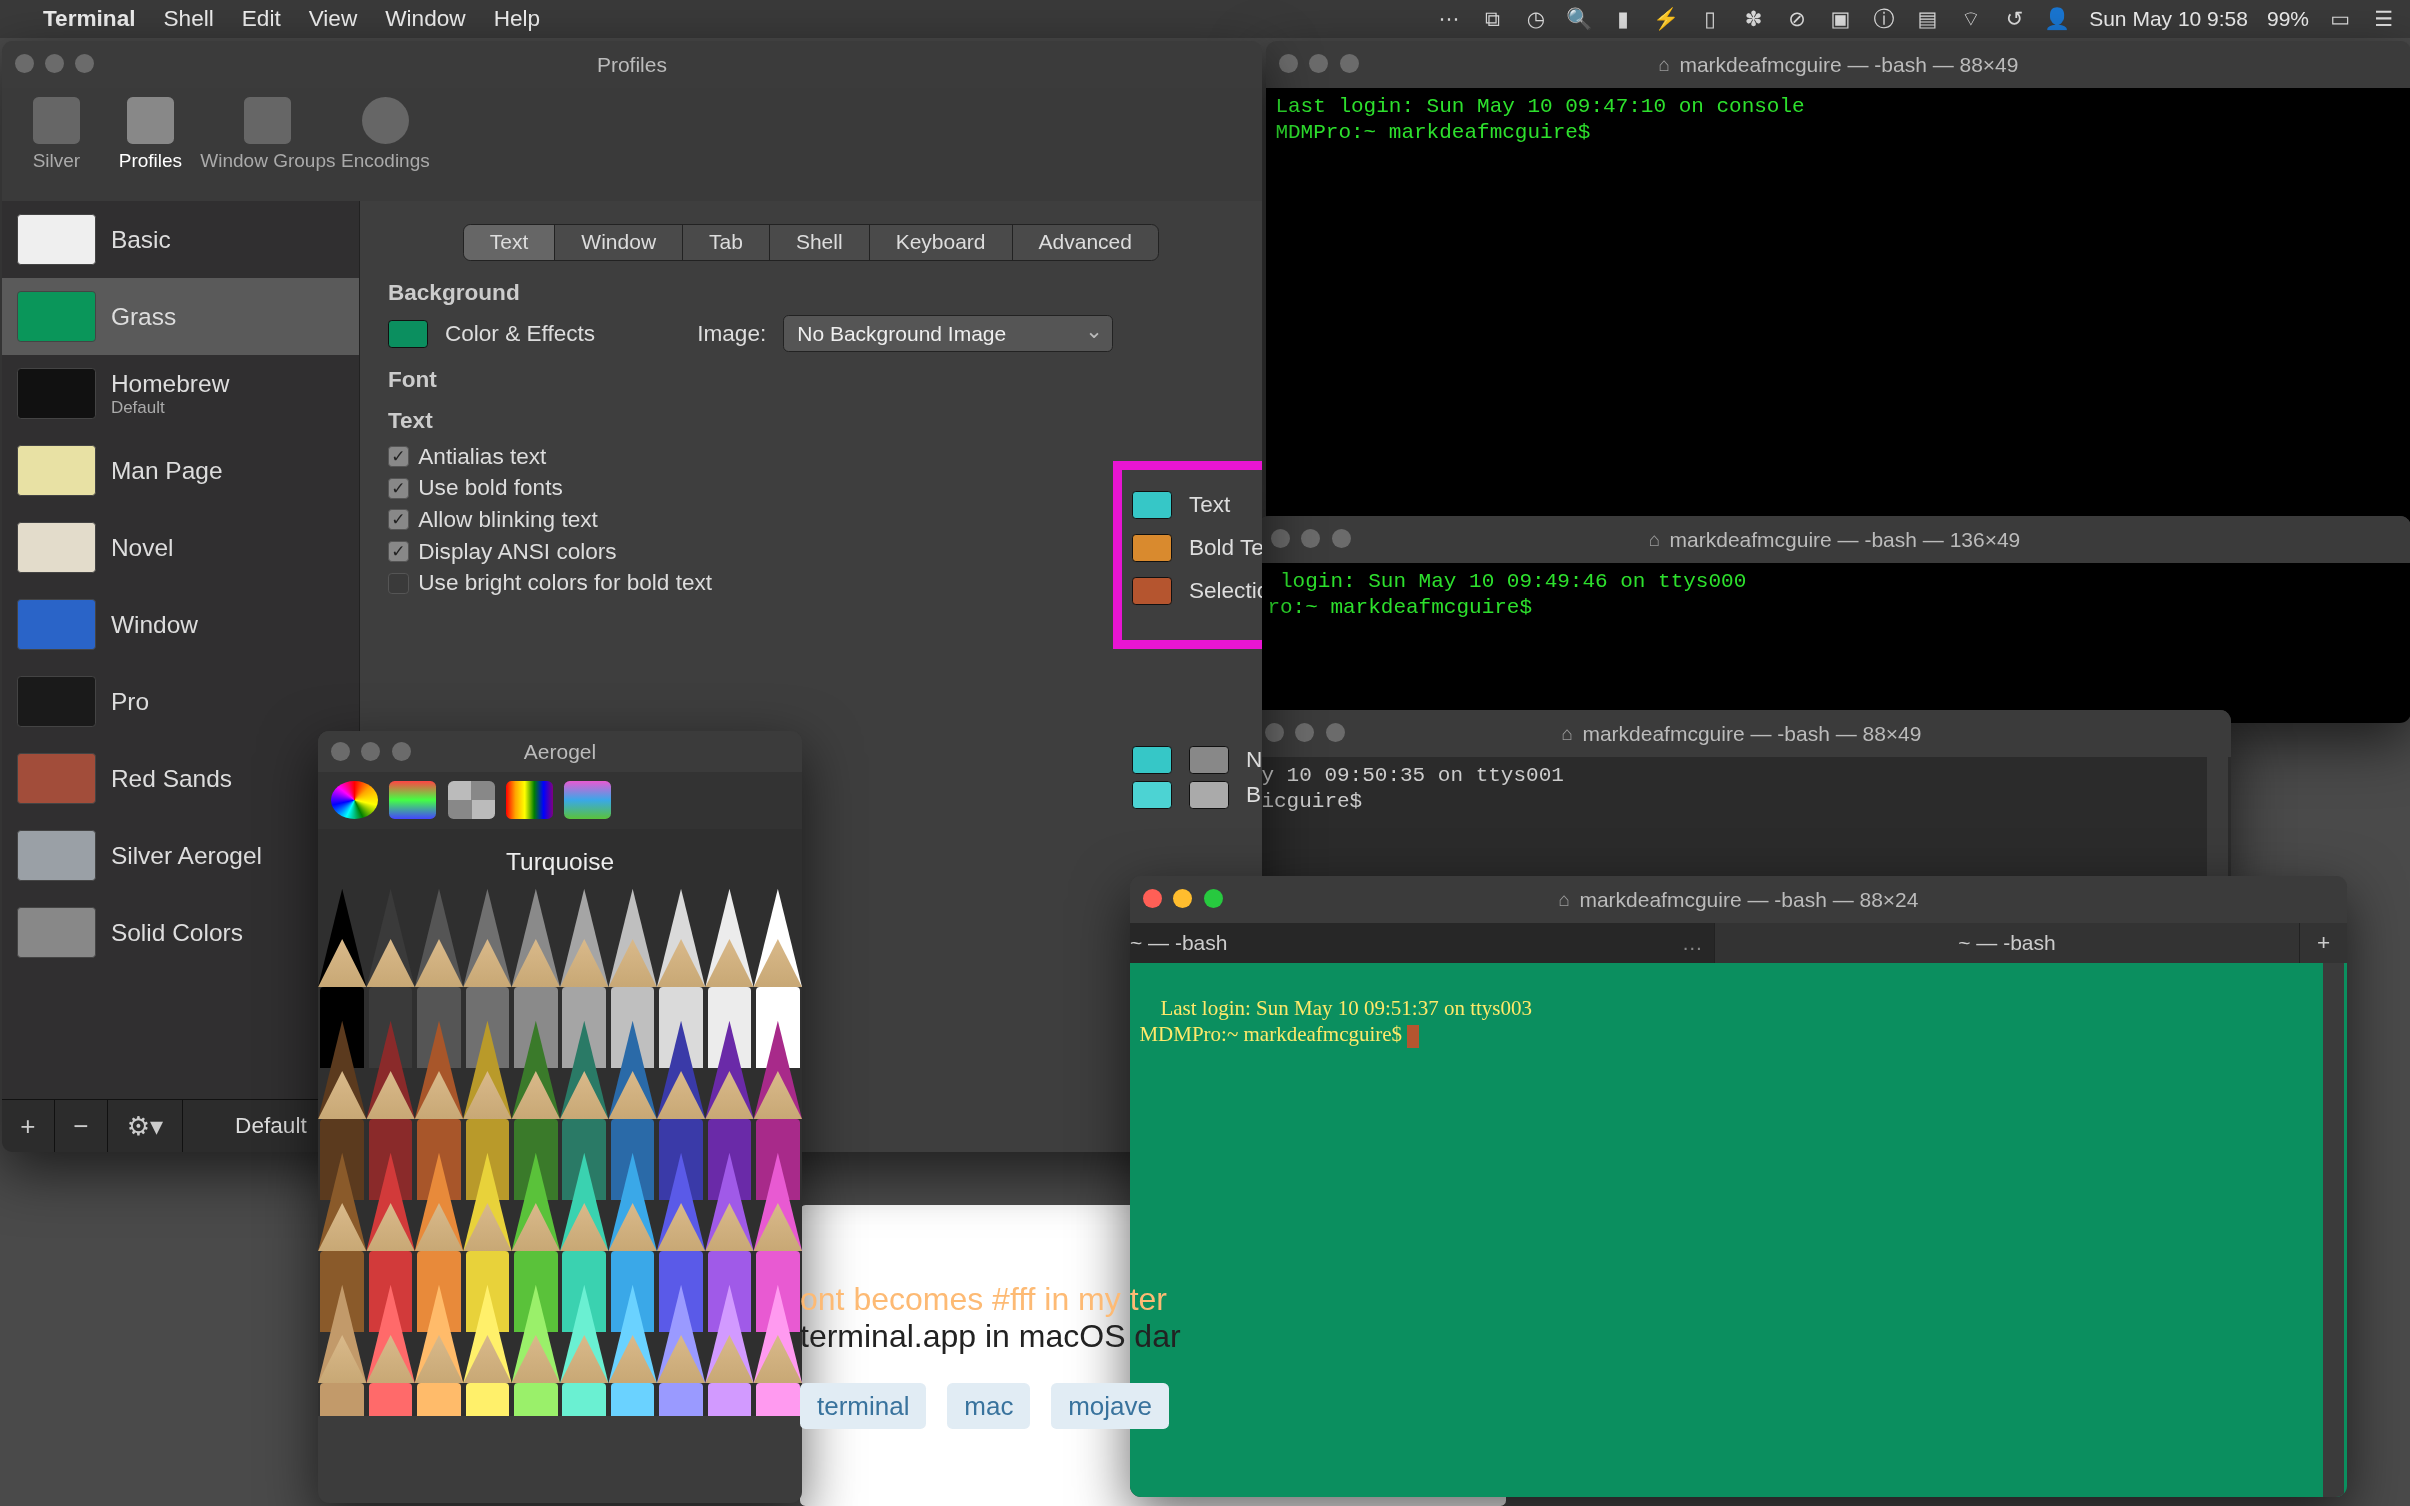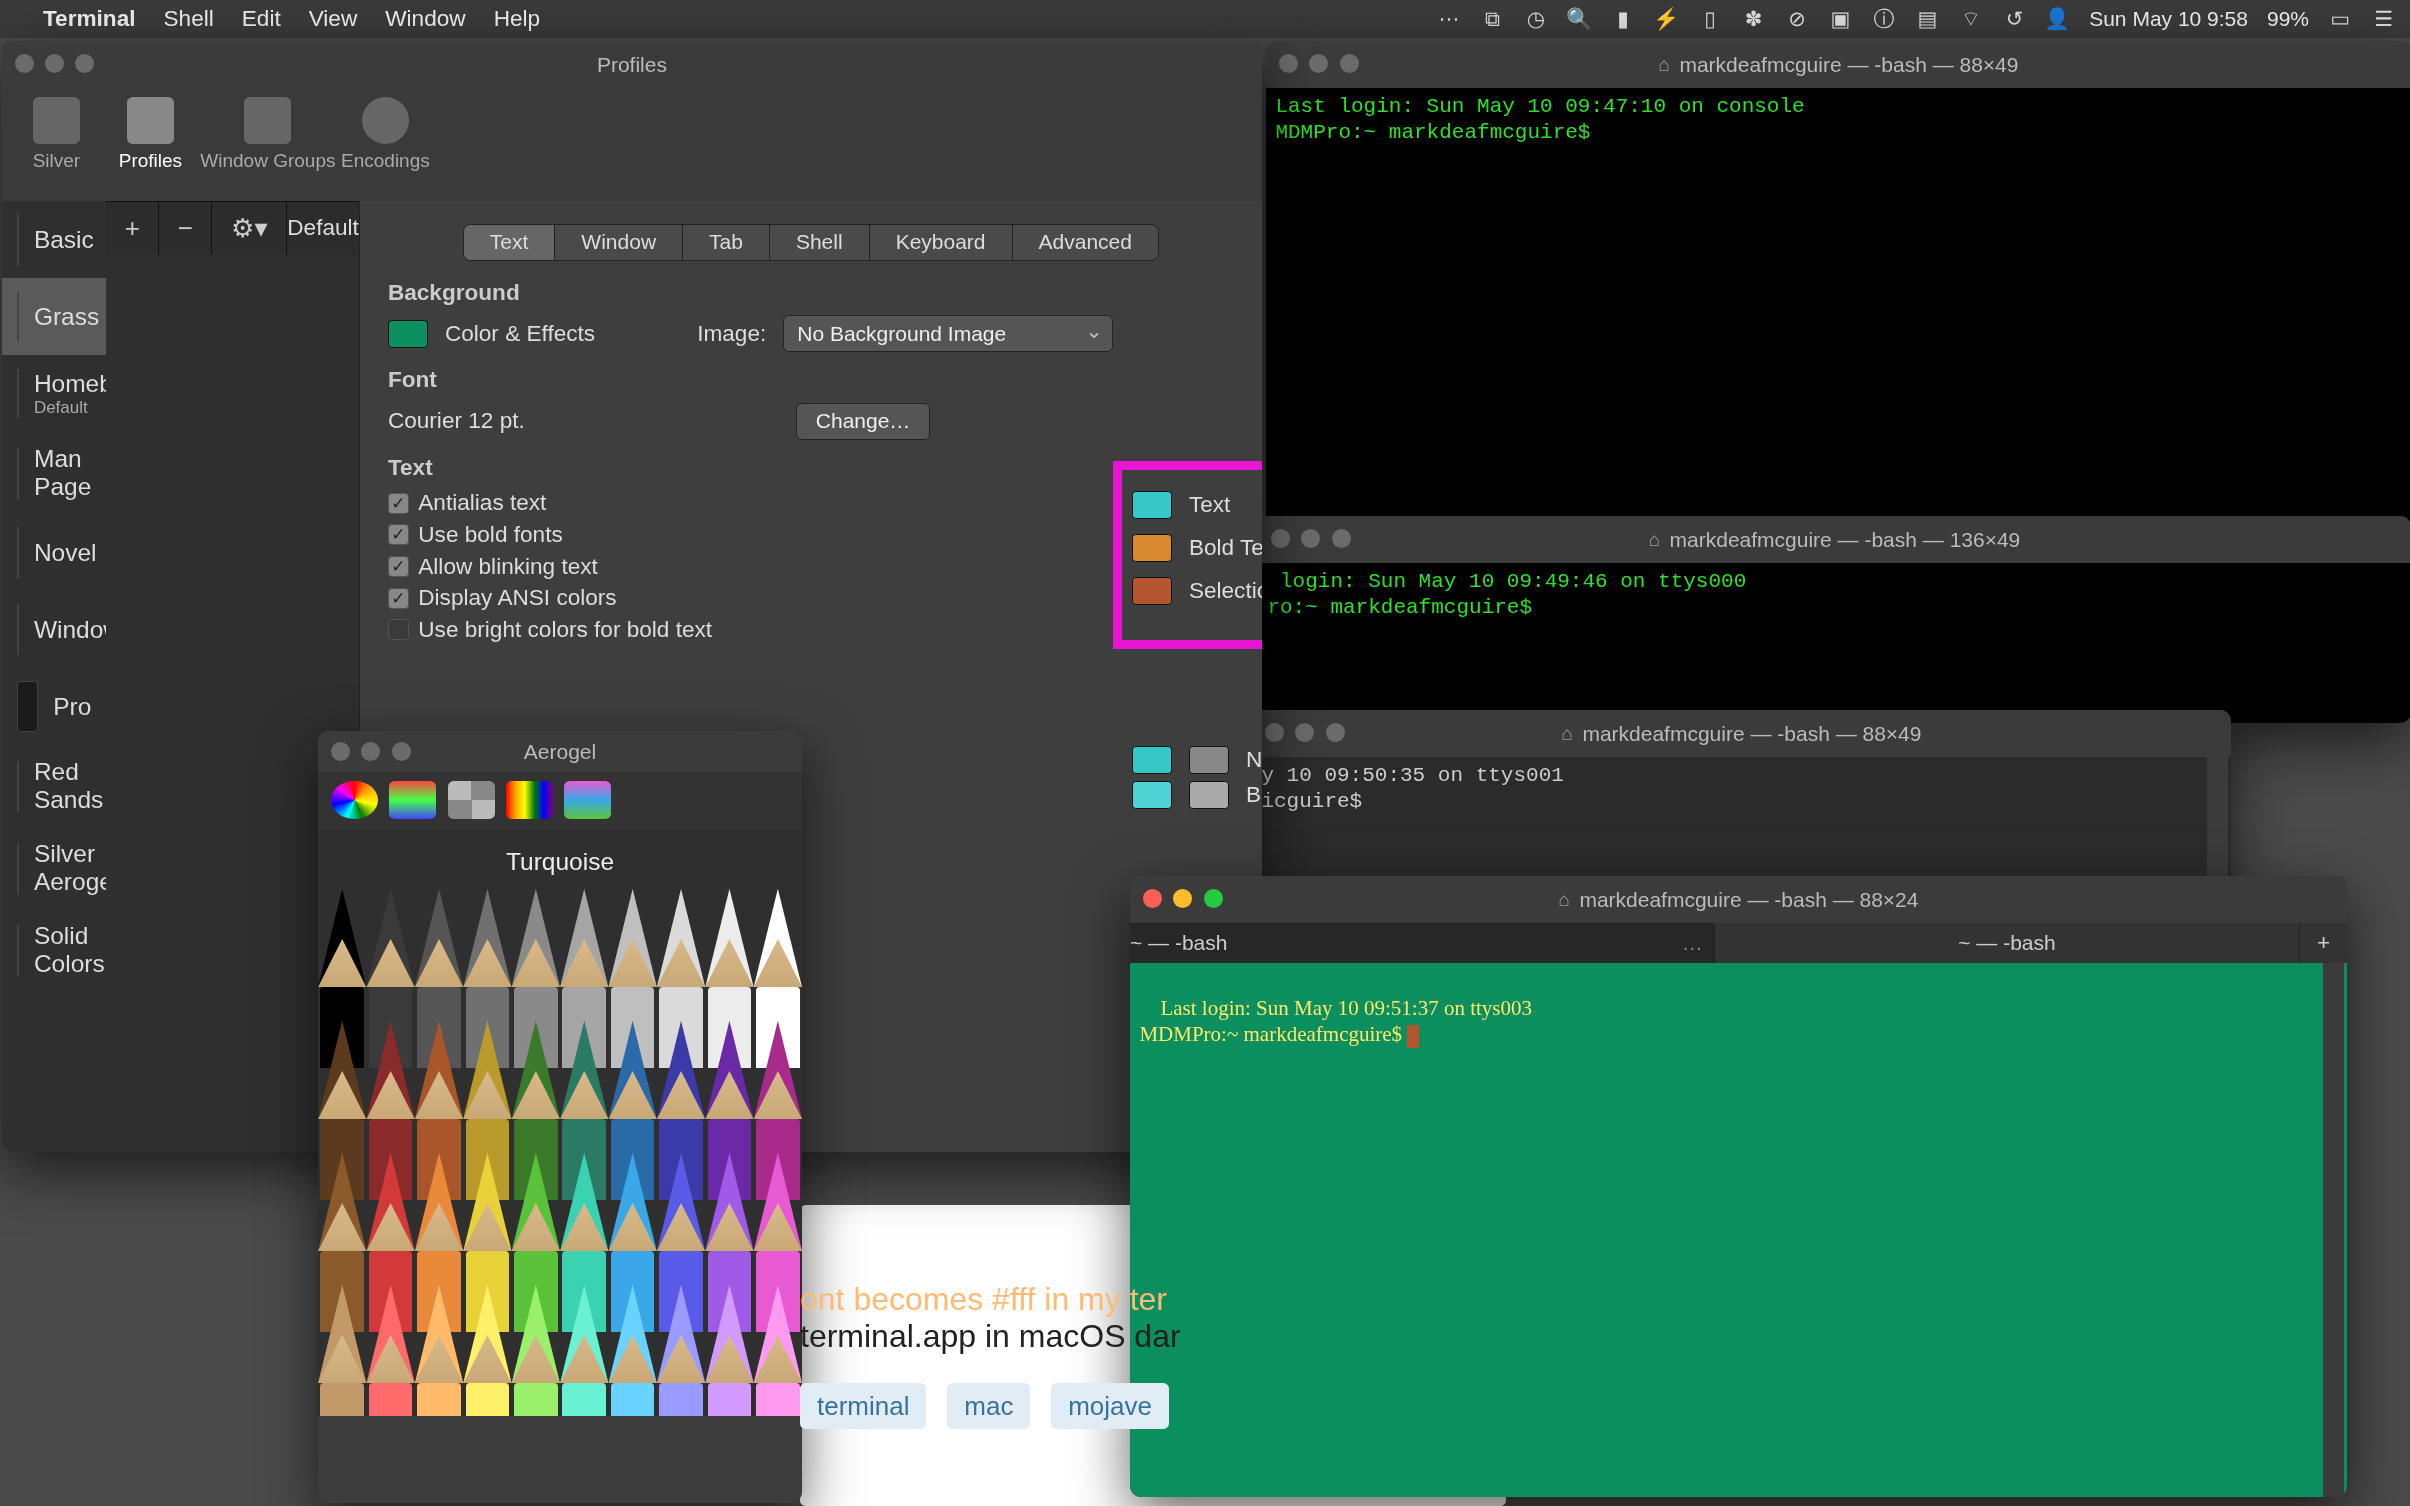--- a/index.html
+++ b/index.html
@@ -52,21 +52,21 @@
 .tl-r { background:#ff5f56;} .tl-y{background:#ffbd2e;} .tl-g{background:#27c93f;}
 
 
 #profiles-window { left: 1.9px; top: 41px; width: 1260px; height: 1111px; background:#3e3e3e;}
 .toolbar { height: 113px; background:#3a3a3a; display:flex; gap:0; padding: 9.4px 7.5px 0 7.5px;}
 .toolbar .tbtn { width: 94px; text-align:center; font-size:19px; color:#aaa; }
 .toolbar .tbtn.sel { color:#fff; }
 .toolbar .ticon { width:47px; height:47px; margin:0 auto 5.6px auto; background:#666; border-radius:5.6px;}
 
 .profiles-body { display:flex; height: calc(100% - 47px - 113px);}
-.profile-list { width: 358px; background:#302f30; border-right:0.9px solid #222; display:flex; flex-direction:row;}
+.profile-list { width: 358px; background:#302f30; border-right:0.9px solid #222; display:flex; flex-direction:column;}
 .profile-list .items { flex:1; overflow:auto;}
 .profile-item { display:flex; align-items:center; gap:15px; padding:13px 15px; color:#ddd; font-size:24.5px;}
 .profile-item.selected { background:#5a5a5a;}
 .profile-item .thumb { width:79px; height:51px; border-radius:3.8px; background:#222; border:0.9px solid #444;}
 .profile-item .sub { display:block; font-size:17px; color:#aaa;}
 .profile-toolbar { height:53px; background:#2c2c2c; display:flex; align-items:center; border-top:0.9px solid #111;}
 .profile-toolbar .pb { width:53px; height:53px; display:flex; align-items:center; justify-content:center; color:#ccc; border-right:0.9px solid #111; font-size:26px;}
 .profile-toolbar .default-btn { flex:1; text-align:center; color:#ddd;}
 
 .settings-pane { flex:1; padding: 22.6px 28px; position:relative;}
@@ -281,24 +281,20 @@
 
       <div class="section-title">Background</div>
       <div class="row">
         <div class="swatch" style="background:#0b8f5f"></div>
         <span>Color &amp; Effects</span>
         <span style="margin-left:85px">Image:</span>
         <div class="select" style="width:330px"><span>No Background Image</span></div>
       </div>
 
       <div class="section-title">Font</div>
-      <div class="row">
-        <span>Courier 12 pt.</span>
-        <div class="btn" style="margin-left:254px">Change…</div>
-      </div>
 
       <div class="section-title">Text</div>
       <div id="text-checks">
           <div class="chk">
             <span class="box ">✓</span>
             <span>Antialias text</span>
           </div>
           <div class="chk">
             <span class="box ">✓</span>
             <span>Use bold fonts</span>

